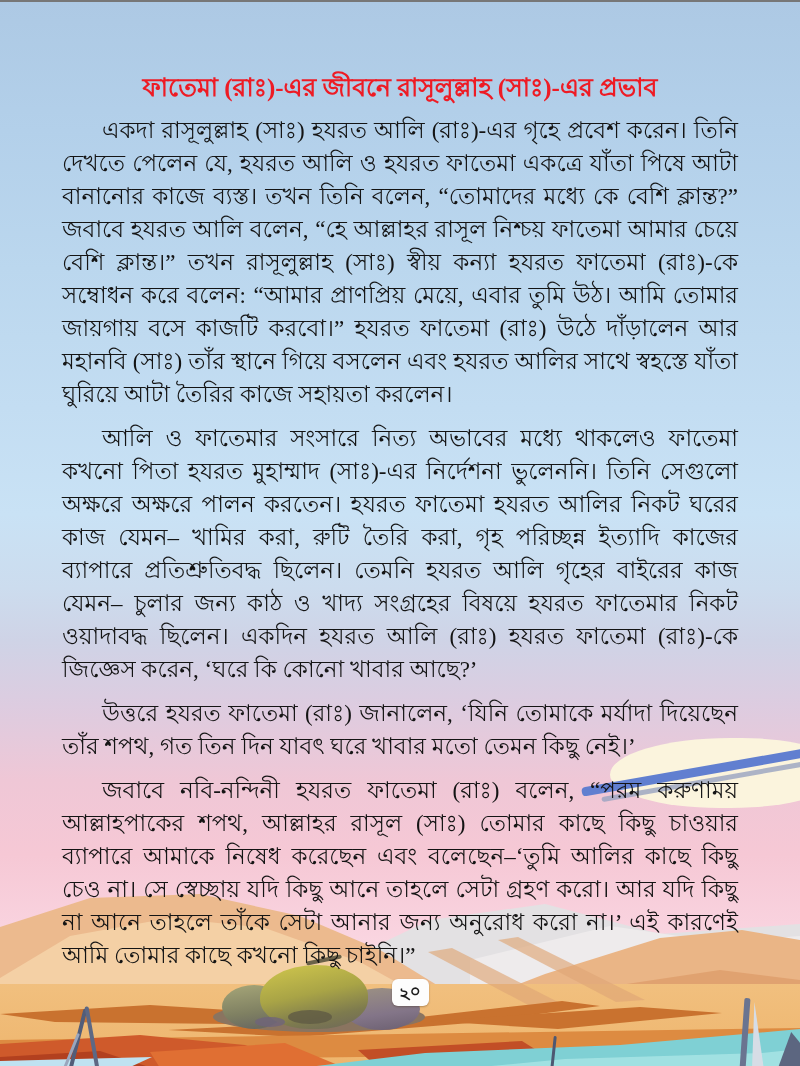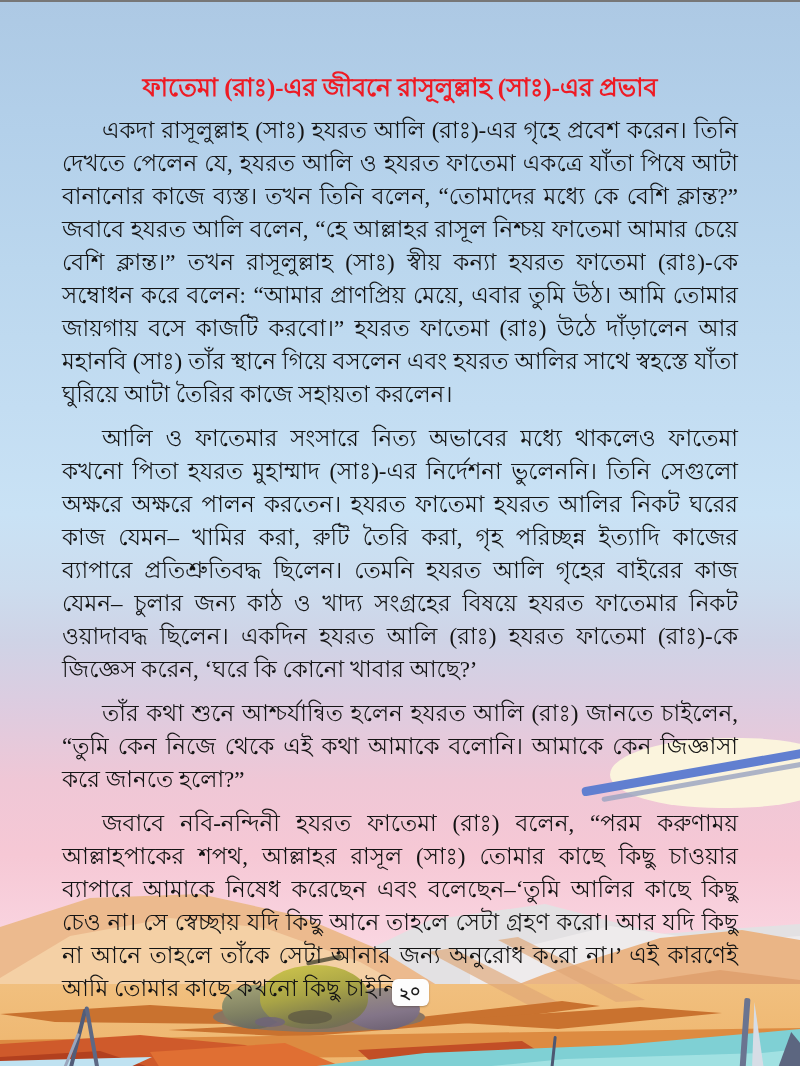--- a/index.html
+++ b/index.html
@@ -120,21 +120,21 @@
     <div class="plant plant-m1"></div>
     <div class="plant reed-r1"></div>
     <div class="plant reed-r2"></div>
     <div class="plant corner-r"></div>
   </div>
 
   <div class="content">
     <h1 class="title">ফাতেমা (রাঃ)-এর জীবনে রাসূলুল্লাহ (সাঃ)-এর প্রভাব</h1>
     <p class="para">একদা রাসূলুল্লাহ (সাঃ) হযরত আলি (রাঃ)-এর গৃহে প্রবেশ করেন। তিনি দেখতে পেলেন যে, হযরত আলি ও হযরত ফাতেমা একত্রে যাঁতা পিষে আটা বানানোর কাজে ব্যস্ত। তখন তিনি বলেন, “তোমাদের মধ্যে কে বেশি ক্লান্ত?” জবাবে হযরত আলি বলেন, “হে আল্লাহর রাসূল নিশ্চয় ফাতেমা আমার চেয়ে বেশি ক্লান্ত।” তখন রাসূলুল্লাহ (সাঃ) স্বীয় কন্যা হযরত ফাতেমা (রাঃ)-কে সম্বোধন করে বলেন: “আমার প্রাণপ্রিয় মেয়ে, এবার তুমি উঠ। আমি তোমার জায়গায় বসে কাজটি করবো।” হযরত ফাতেমা (রাঃ) উঠে দাঁড়ালেন আর মহানবি (সাঃ) তাঁর স্থানে গিয়ে বসলেন এবং হযরত আলির সাথে স্বহস্তে যাঁতা ঘুরিয়ে আটা তৈরির কাজে সহায়তা করলেন।</p>
     <p class="para">আলি ও ফাতেমার সংসারে নিত্য অভাবের মধ্যে থাকলেও ফাতেমা কখনো পিতা হযরত মুহাম্মাদ (সাঃ)-এর নির্দেশনা ভুলেননি। তিনি সেগুলো অক্ষরে অক্ষরে পালন করতেন। হযরত ফাতেমা হযরত আলির নিকট ঘরের কাজ যেমন– খামির করা, রুটি তৈরি করা, গৃহ পরিচ্ছন্ন ইত্যাদি কাজের ব্যাপারে প্রতিশ্রুতিবদ্ধ ছিলেন। তেমনি হযরত আলি গৃহের বাইরের কাজ যেমন– চুলার জন্য কাঠ ও খাদ্য সংগ্রহের বিষয়ে হযরত ফাতেমার নিকট ওয়াদাবদ্ধ ছিলেন। একদিন হযরত আলি (রাঃ) হযরত ফাতেমা (রাঃ)-কে জিজ্ঞেস করেন, ‘ঘরে কি কোনো খাবার আছে?’</p>
-    <p class="para">তাঁর কথা শুনে আশ্চর্যান্বিত হলেন হযরত আলি (রাঃ) জানতে চাইলেন, “তুমি কেন নিজে থেকে এই কথা আমাকে বলোনি। আমাকে কেন জিজ্ঞাসা করে জানতে হলো?”</p>
+    <p class="para">উত্তরে হযরত ফাতেমা (রাঃ) জানালেন, ‘যিনি তোমাকে মর্যাদা দিয়েছেন তাঁর শপথ, গত তিন দিন যাবৎ ঘরে খাবার মতো তেমন কিছু নেই।’</p>
     <p class="para">জবাবে নবি-নন্দিনী হযরত ফাতেমা (রাঃ) বলেন, “পরম করুণাময় আল্লাহপাকের শপথ, আল্লাহর রাসূল (সাঃ) তোমার কাছে কিছু চাওয়ার ব্যাপারে আমাকে নিষেধ করেছেন এবং বলেছেন–‘তুমি আলির কাছে কিছু চেও না। সে স্বেচ্ছায় যদি কিছু আনে তাহলে সেটা গ্রহণ করো। আর যদি কিছু না আনে তাহলে তাঁকে সেটা আনার জন্য অনুরোধ করো না।’ এই কারণেই আমি তোমার কাছে কখনো কিছু চাইনি।”</p>
   </div>
 
   <div class="page-badge">
     <span>২০</span>
   </div>
 
 </div>
 
 </body></html>

